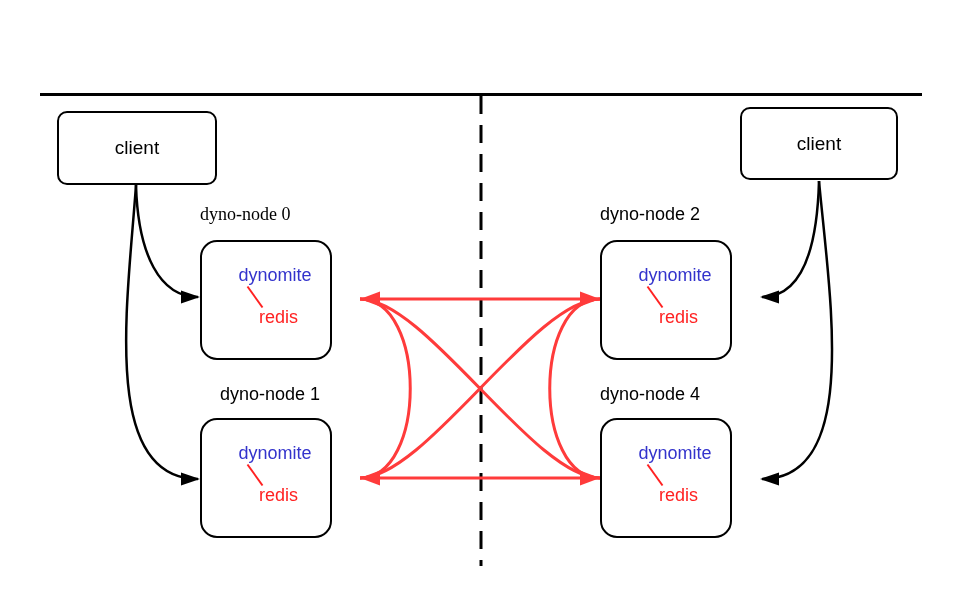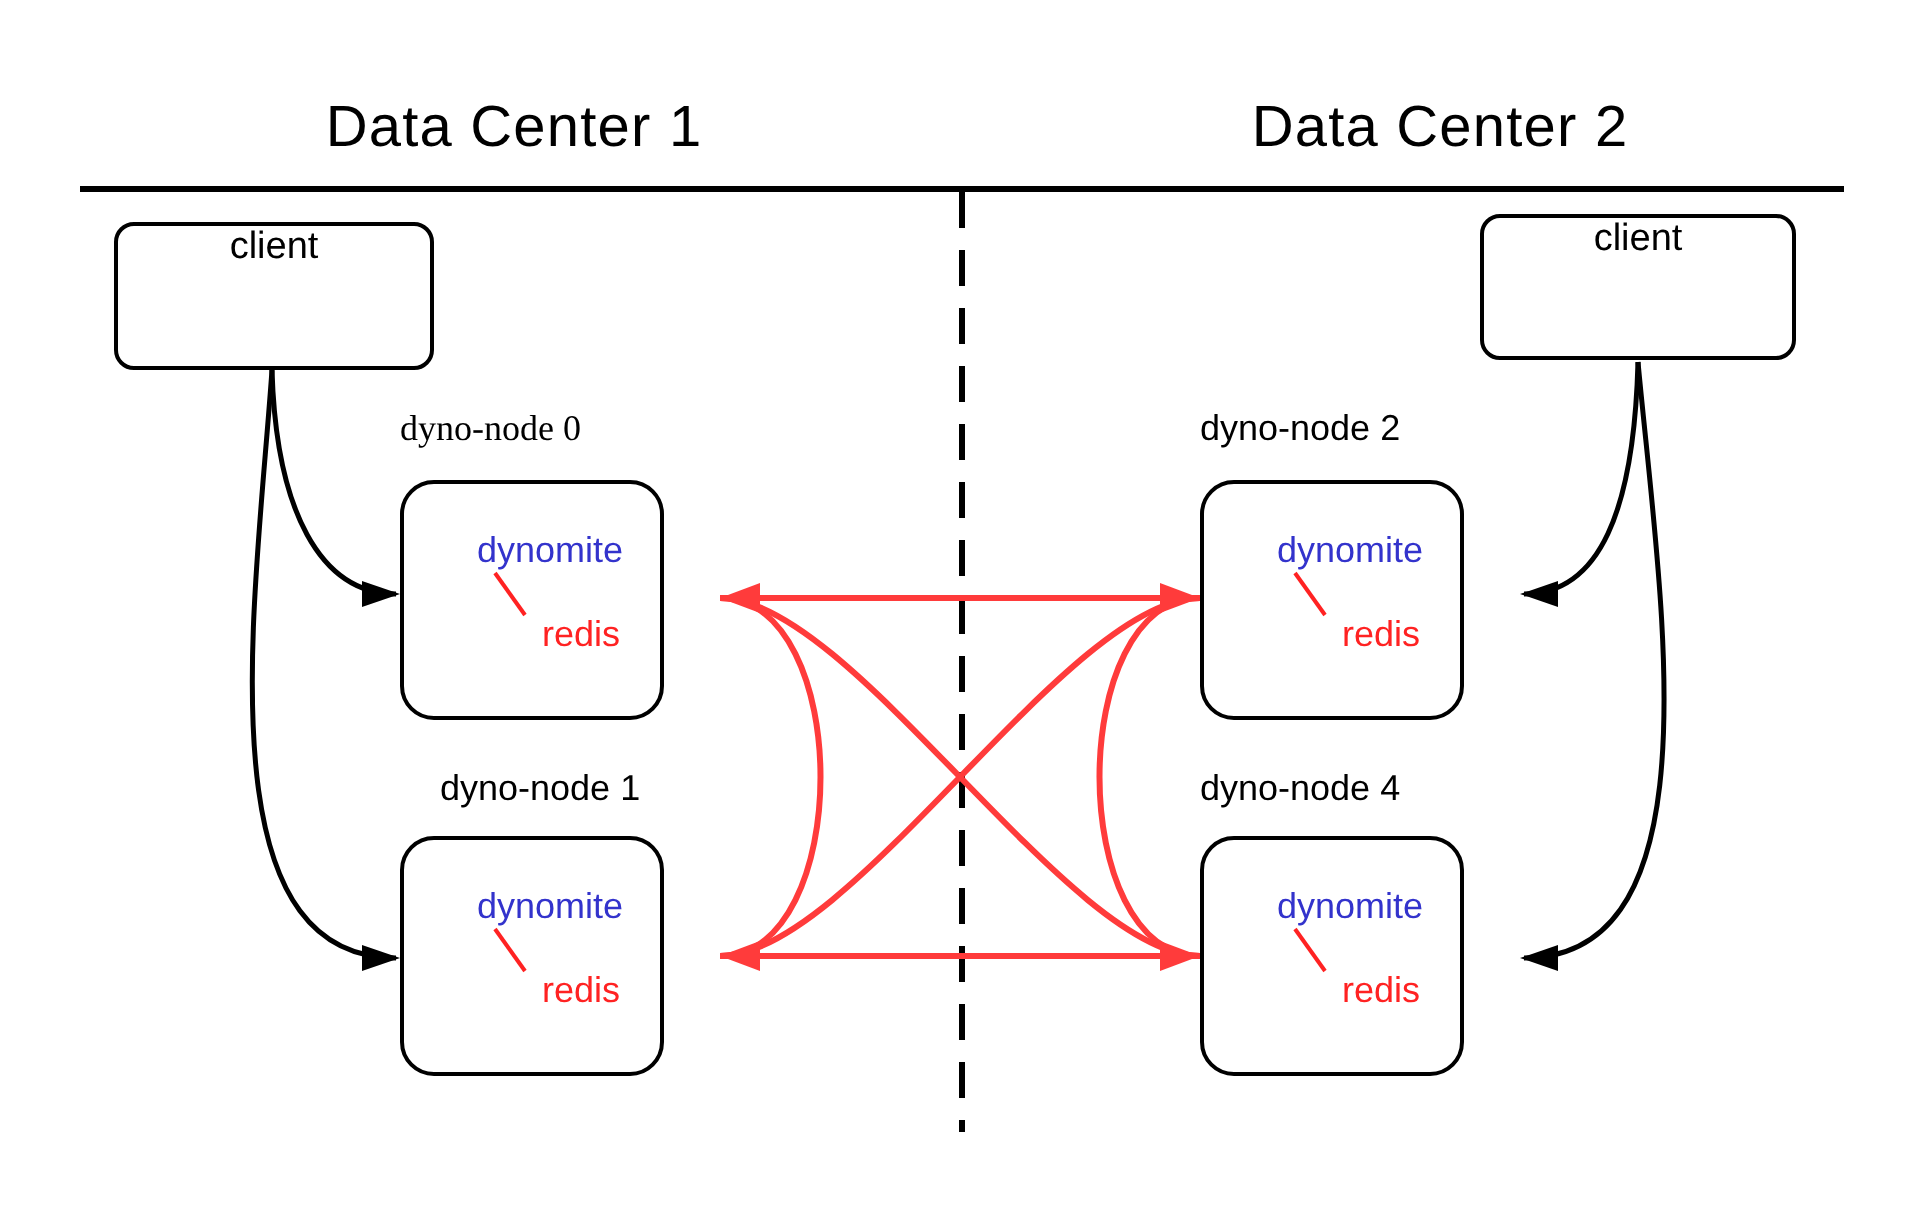--- a/index.html
+++ b/index.html
@@ -9,40 +9,40 @@
   }
 
   .dc-title {
     position:absolute; width:320px; text-align:center;
     font-size:29px; letter-spacing:0.6px; color:#000; line-height:30px;
   }
 
   .client-box {
     position:absolute; width:160px; height:74px;
     border:2.5px solid #000; border-radius:10px; background:#fff;
-    display:flex; align-items:flex-start; justify-content:center;
+    display:flex; align-items:center; justify-content:center;
     box-sizing:border-box;
   }
   .client-box .client-label { font-size:19px; color:#000; }
 
   .node-label {
     position:absolute; font-size:18px; line-height:22px; color:#000;
   }
 
   .node-box {
     position:absolute; width:132px; height:120px;
     border:2.5px solid #000; border-radius:17px; background:#fff;
     box-sizing:border-box;
   }
   .node-box .proxy {
     position:absolute; left:0; top:21px; width:146px; text-align:center;
     font-size:18px; line-height:24px; color:var(--dynomite_blue, #3333cc);
   }
   .node-box .store {
-    position:absolute; left:12px; top:63px; width:153px; text-align:center;
+    position:absolute; left:0; top:63px; width:153px; text-align:center;
     font-size:18px; line-height:24px; color:var(--redis_red, #ff2222);
   }
   .node-box .slash { position:absolute; left:0; top:0; }
   .slash-line { stroke:var(--redis_red, #ff2222); stroke-width:2; }
 
   svg.overlay { position:absolute; left:0; top:0; }
   .rule    { stroke:var(--line_black, #000); stroke-width:3; }
   .divider { stroke:var(--line_black, #000); stroke-width:3; stroke-dasharray:18 11; }
   .wire      { fill:none; stroke:var(--line_black, #000); stroke-width:2.5; }
   .wire-head { fill:var(--line_black, #000); stroke:none; }
@@ -75,22 +75,20 @@
     <path class="mesh" d="M360,299 C426,299 534,478 600,478"></path>
     <path class="mesh" d="M360,478 C426,478 534,299 600,299"></path>
     <path class="mesh" d="M360,299 C427,299 427,478 360,478"></path>
     <path class="mesh" d="M600,299 C533,299 533,478 600,478"></path>
     <path class="mesh-head" d="M360,299 L380,291.5 L380,306.5 Z"></path>
     <path class="mesh-head" d="M360,478 L380,470.5 L380,485.5 Z"></path>
     <path class="mesh-head" d="M600,299 L580,291.5 L580,306.5 Z"></path>
     <path class="mesh-head" d="M600,478 L580,470.5 L580,485.5 Z"></path>
   </svg>
 
-  <div class="dc-title" style="left:97px; top:49px;">Data Center 1</div>
-  <div class="dc-title" style="left:560px; top:49px;">Data Center 2</div>
 
   <div class="client-box" style="left:57px; top:111px;">
     <span class="client-label">client</span>
   </div>
   <div class="client-box" style="left:740px; top:107px; width:158px; height:73px;">
     <span class="client-label">client</span>
   </div>
 
   <div class="node-label" style="left:200px; top:203px;font-family:Liberation Serif, serif;">dyno-node 0</div>
   <div class="node-box" style="left:200px; top:240px;">

